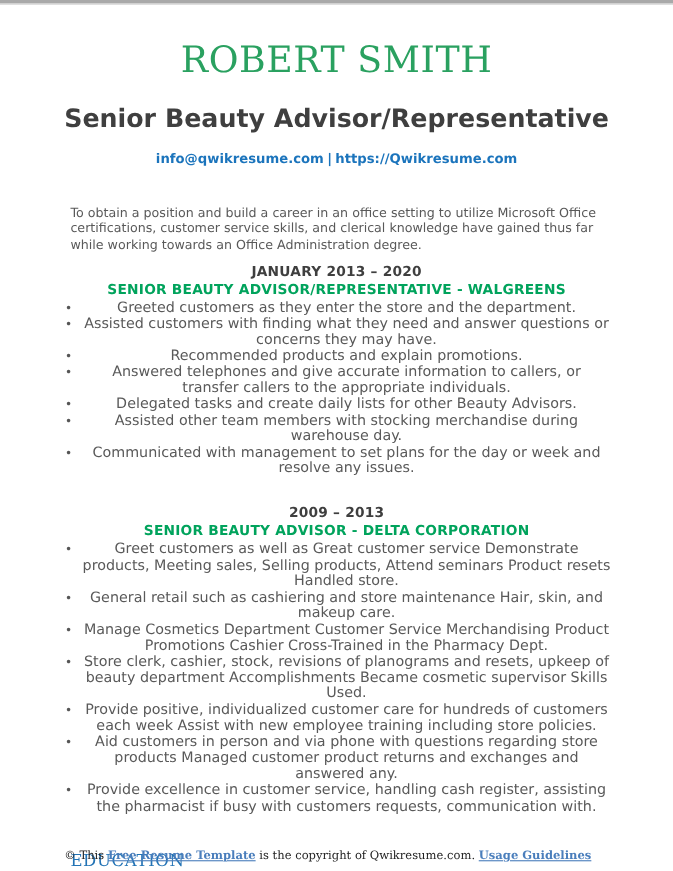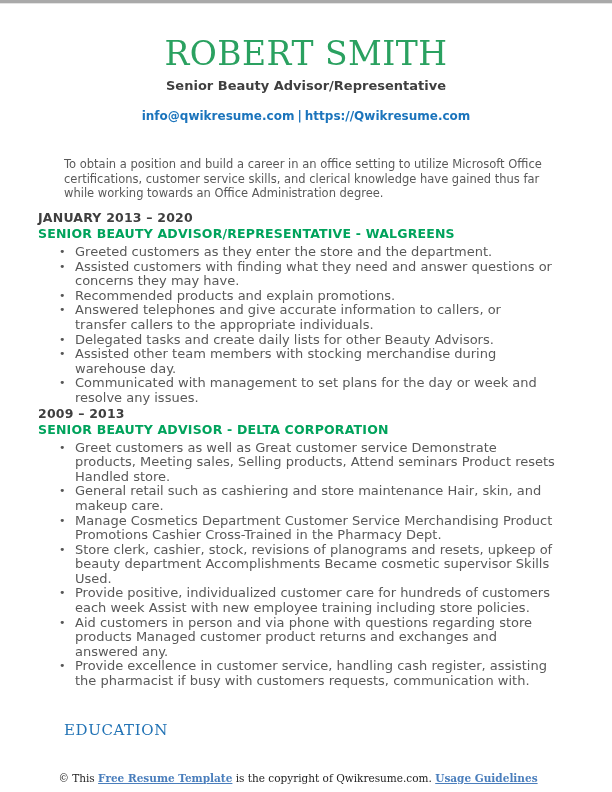--- a/index.html
+++ b/index.html
@@ -25,45 +25,45 @@
   .name {
     margin-top: 30px;
     font-family: "DejaVu Serif", serif;
     font-weight: normal;
     font-size: 33px;
     line-height: 1.2;
     letter-spacing: 0.5px;
     color: #2aa160;
   }
   .job-title {
-    margin-top: 4px;
-    font-size: 13px;
+    margin-top: 20px;
+    font-size: 23px;
     font-weight: bold;
     color: #3f3f3f;
     line-height: 1.25;
   }
   .contact {
     margin-top: 15px;
     font-size: 12px;
     font-weight: bold;
     color: #1b74bc;
     line-height: 1.2;
   }
   .contact a { color: #1b74bc; text-decoration: none; cursor: pointer; }
   .contact .sep { color: #1b74bc; padding: 0 3px; }
   .summary {
     margin: 34px 58px 0 64px;
     width: 492px;
     font-size: 11.5px;
     line-height: 14.6px;
     color: #595959;
   }
-  .job { margin-left: 38px; margin-right: 38px; }
+  .job { margin-left: 38px; margin-right: 38px; text-align: center; }
   .job-1 { margin-top: 9px; }
-  .job-2 { }
+  .job-2 { margin-top: 24px; }
   .dates {
     font-size: 12.5px;
     font-weight: bold;
     color: #3f3f3f;
     line-height: 15px;
     letter-spacing: 0.2px;
   }
   .role-heading {
     margin-top: 1px;
     font-size: 12.5px;

